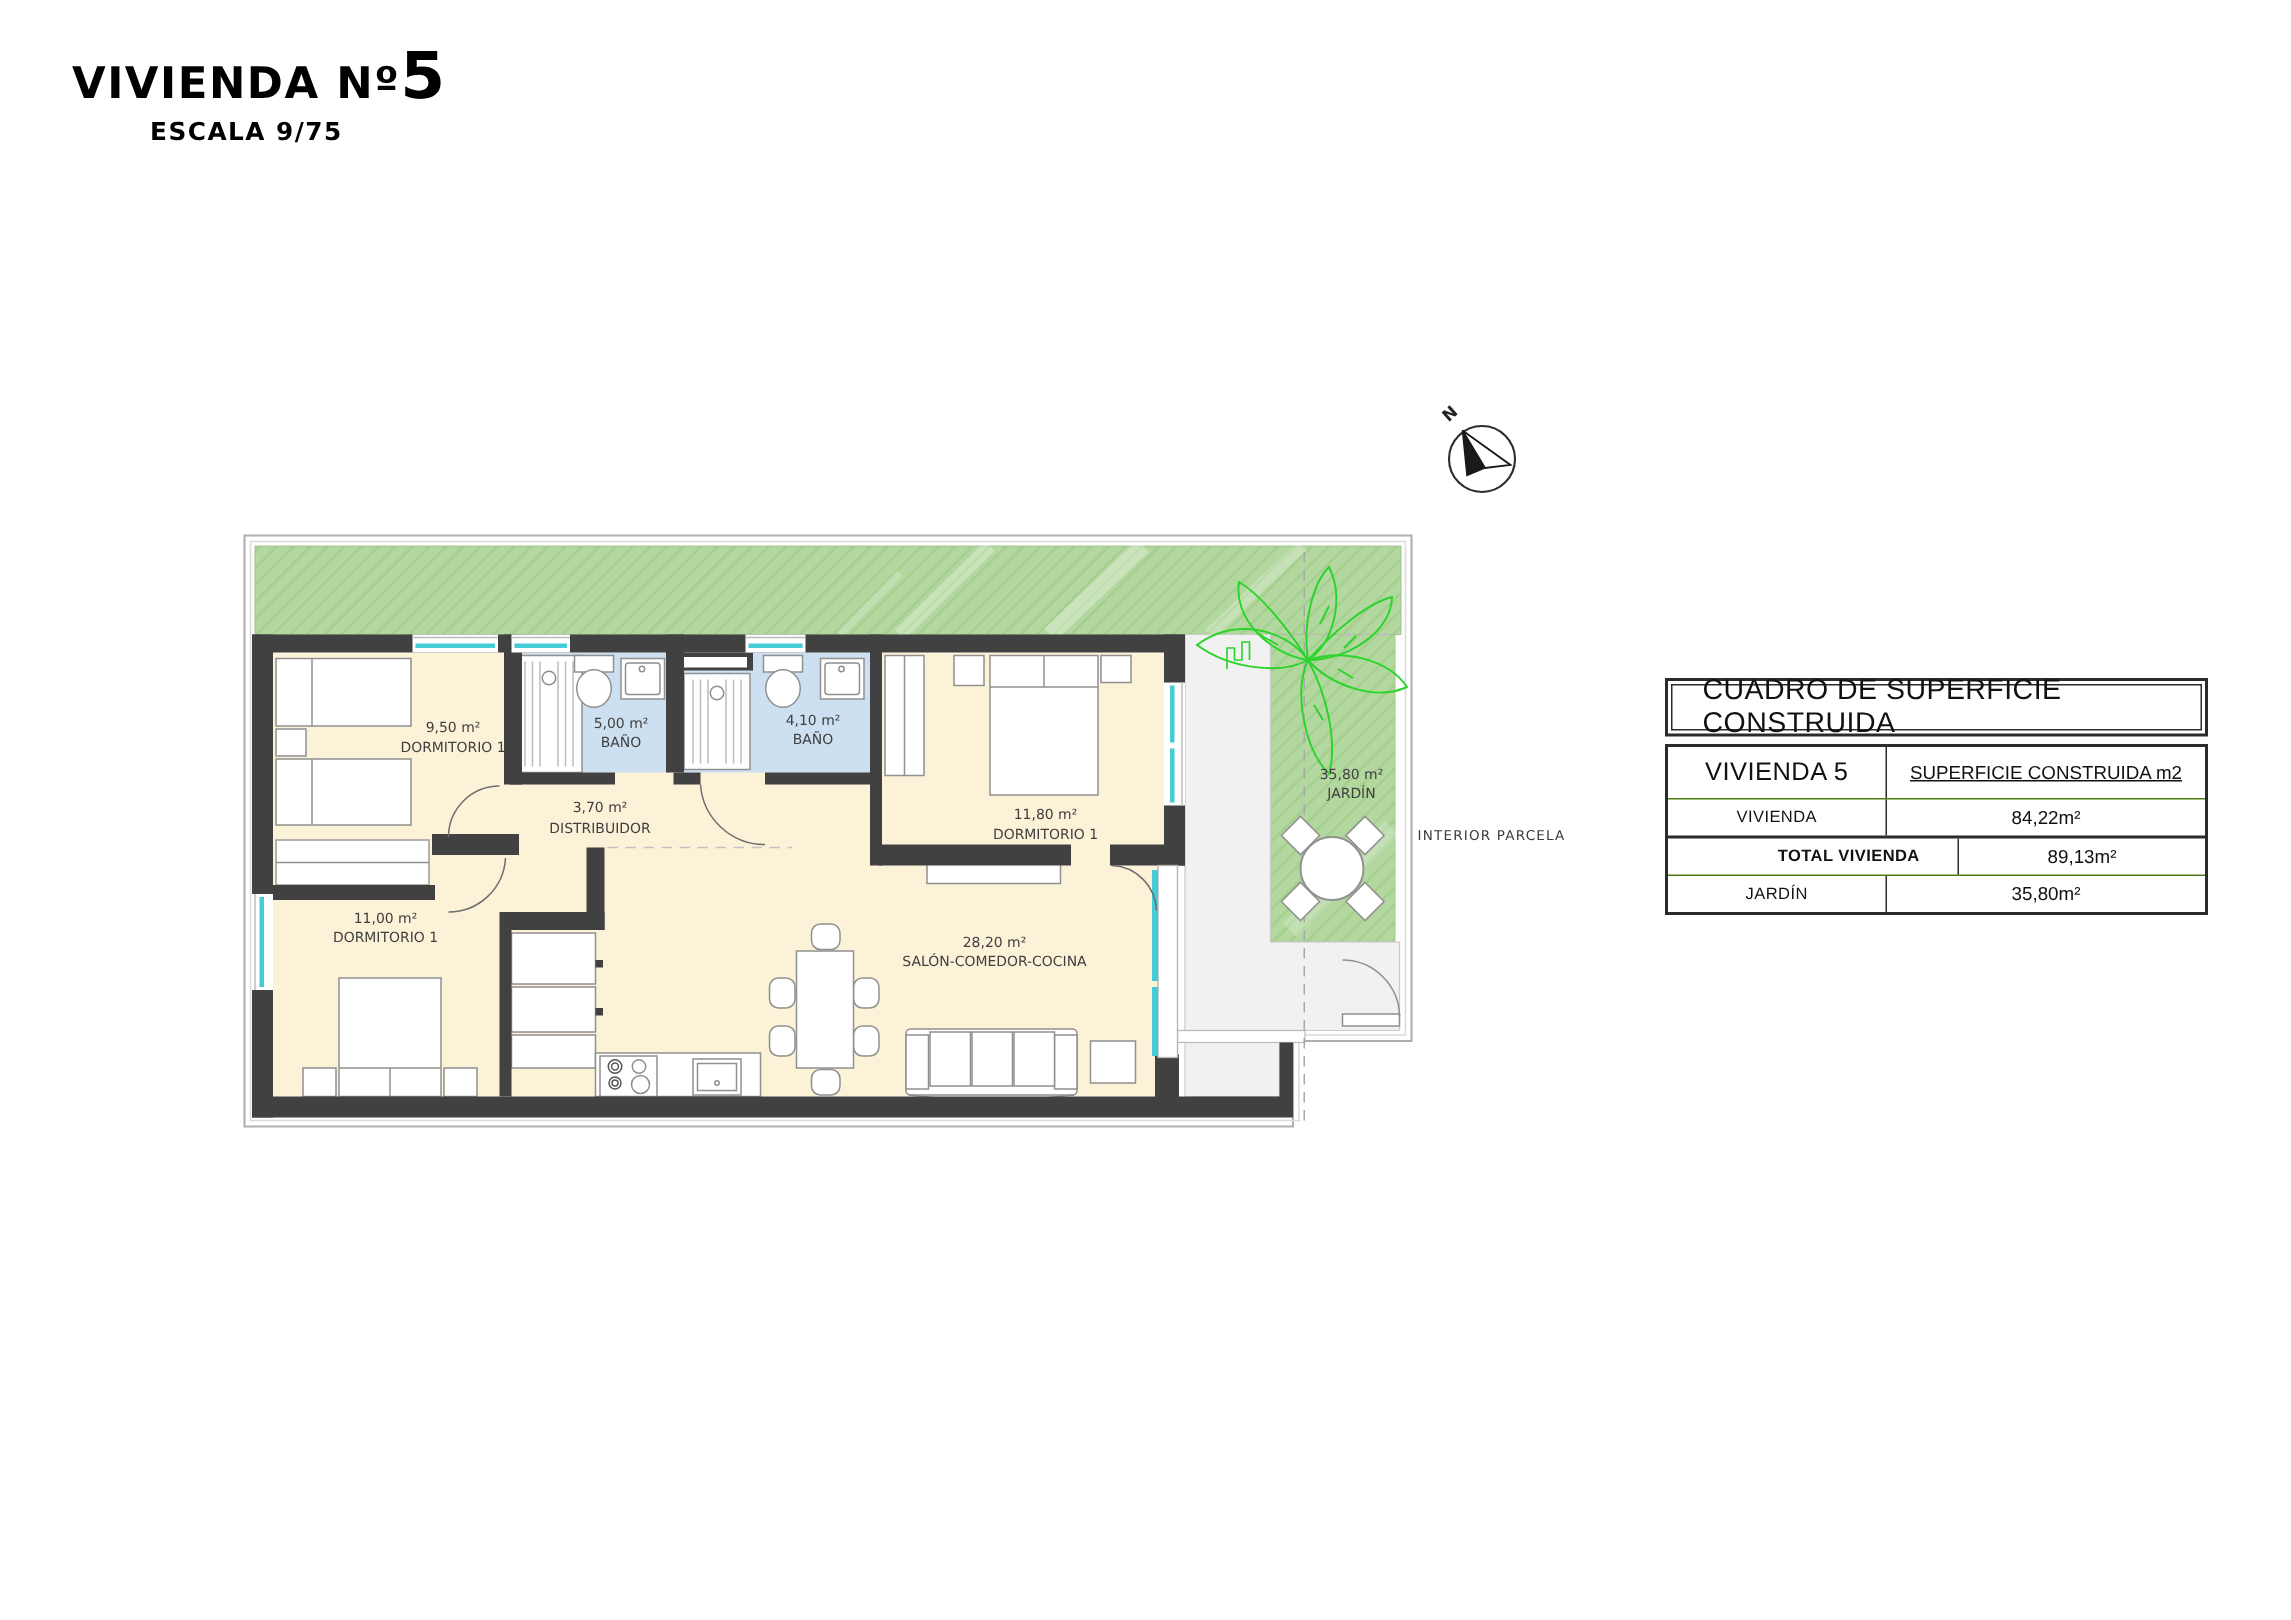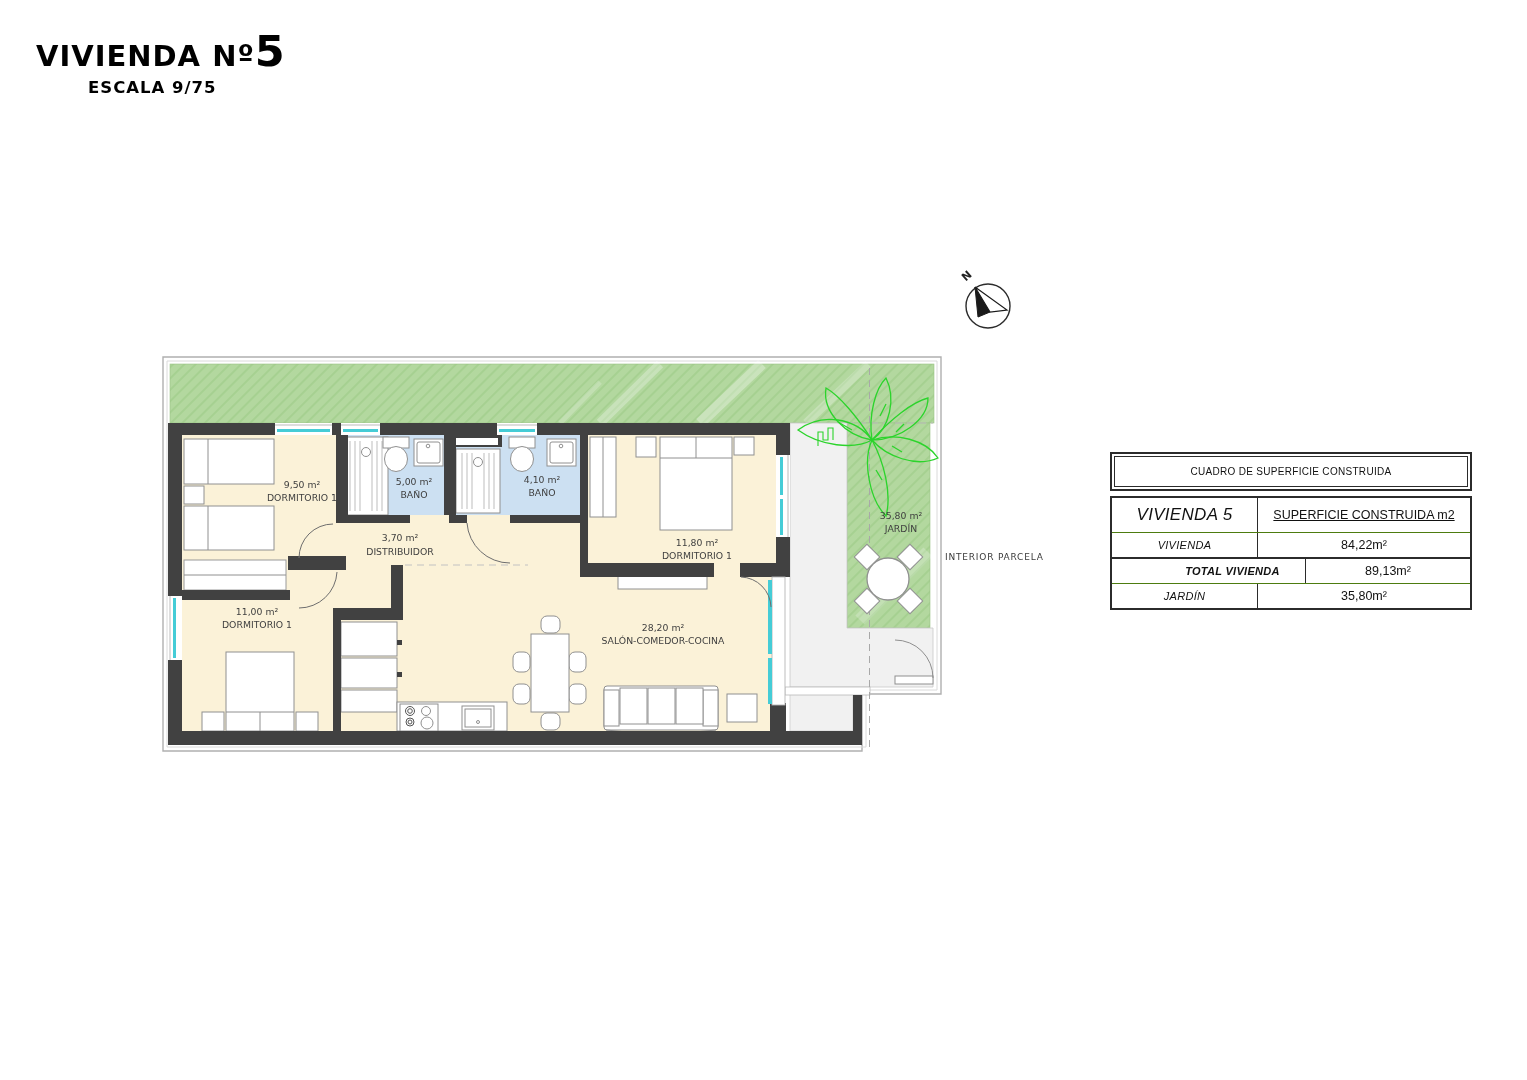--- a/index.html
+++ b/index.html
@@ -1,37 +1,37 @@
 <!DOCTYPE html>
 <html><head>
 <meta charset="utf-8">
 <style>
   html,body{margin:0;padding:0;background:#fff;}
   .canvas{position:relative;width:1527px;height:1080px;background:#fff;overflow:hidden;
           font-family:"DejaVu Sans","Liberation Sans",sans-serif;}
   
-  .title-block{position:absolute;left:36px;top:26px;color:#000;}
+  .title-block{position:absolute;left:48px;top:26px;color:#000;}
   .title-line{white-space:nowrap;}
   .t-main{font-size:29px;font-weight:bold;letter-spacing:1px;}
   .t-num{font-size:43px;font-weight:bold;}
   .t-scale{font-size:16.5px;font-weight:bold;letter-spacing:1px;margin-top:2px;padding-left:52px;}
   
   .plan-svg{position:absolute;left:0;top:0;}
   
   .surface-table{position:absolute;left:1110px;top:452px;width:362px;color:#111;
                  font-family:"Liberation Sans",sans-serif;}
   .st-header{border:2px solid #2b2b2b;padding:2px;background:#fff;}
   .st-header-inner{border:1px solid #2b2b2b;height:29px;display:flex;align-items:center;
-                   justify-content:center;font-size:10px;letter-spacing:.3px;}
+                   justify-content:center;font-size:19px;letter-spacing:.3px;padding-left:20px;}
   .st-body{border:2px solid #2b2b2b;margin-top:5px;background:#fff;}
   .st-row{display:flex;border-top:1px solid #4d7c0f;}
   .st-row.head{border-top:none;}
   .st-row.total{border-top:2px solid #2b2b2b;padding-left:48px;}
   .st-cell-l{width:145px;border-right:1px solid #2b2b2b;display:flex;align-items:center;
-             justify-content:center;font-size:11px;height:24px;letter-spacing:.3px;font-style:italic;}
+             justify-content:center;font-size:11px;height:24px;letter-spacing:.3px;}
   .st-cell-r{flex:1;display:flex;align-items:center;justify-content:center;font-size:12.5px;}
   .st-row.head .st-cell-l{font-size:17px;height:34px;}
   .st-row.head .st-cell-r{font-size:12.5px;text-decoration:underline;}
   .st-row.total .st-cell-l{font-weight:bold;}
   
   text{font-family:"DejaVu Sans","Liberation Sans",sans-serif;fill:#3f3f3f;}
   .room-label{font-size:9.3px;text-anchor:middle;}
   .annot-label{font-size:9px;letter-spacing:.8px;fill:#3a3a3a;}
   .north-n{font-size:11px;font-weight:bold;fill:#222;}
 </style>

